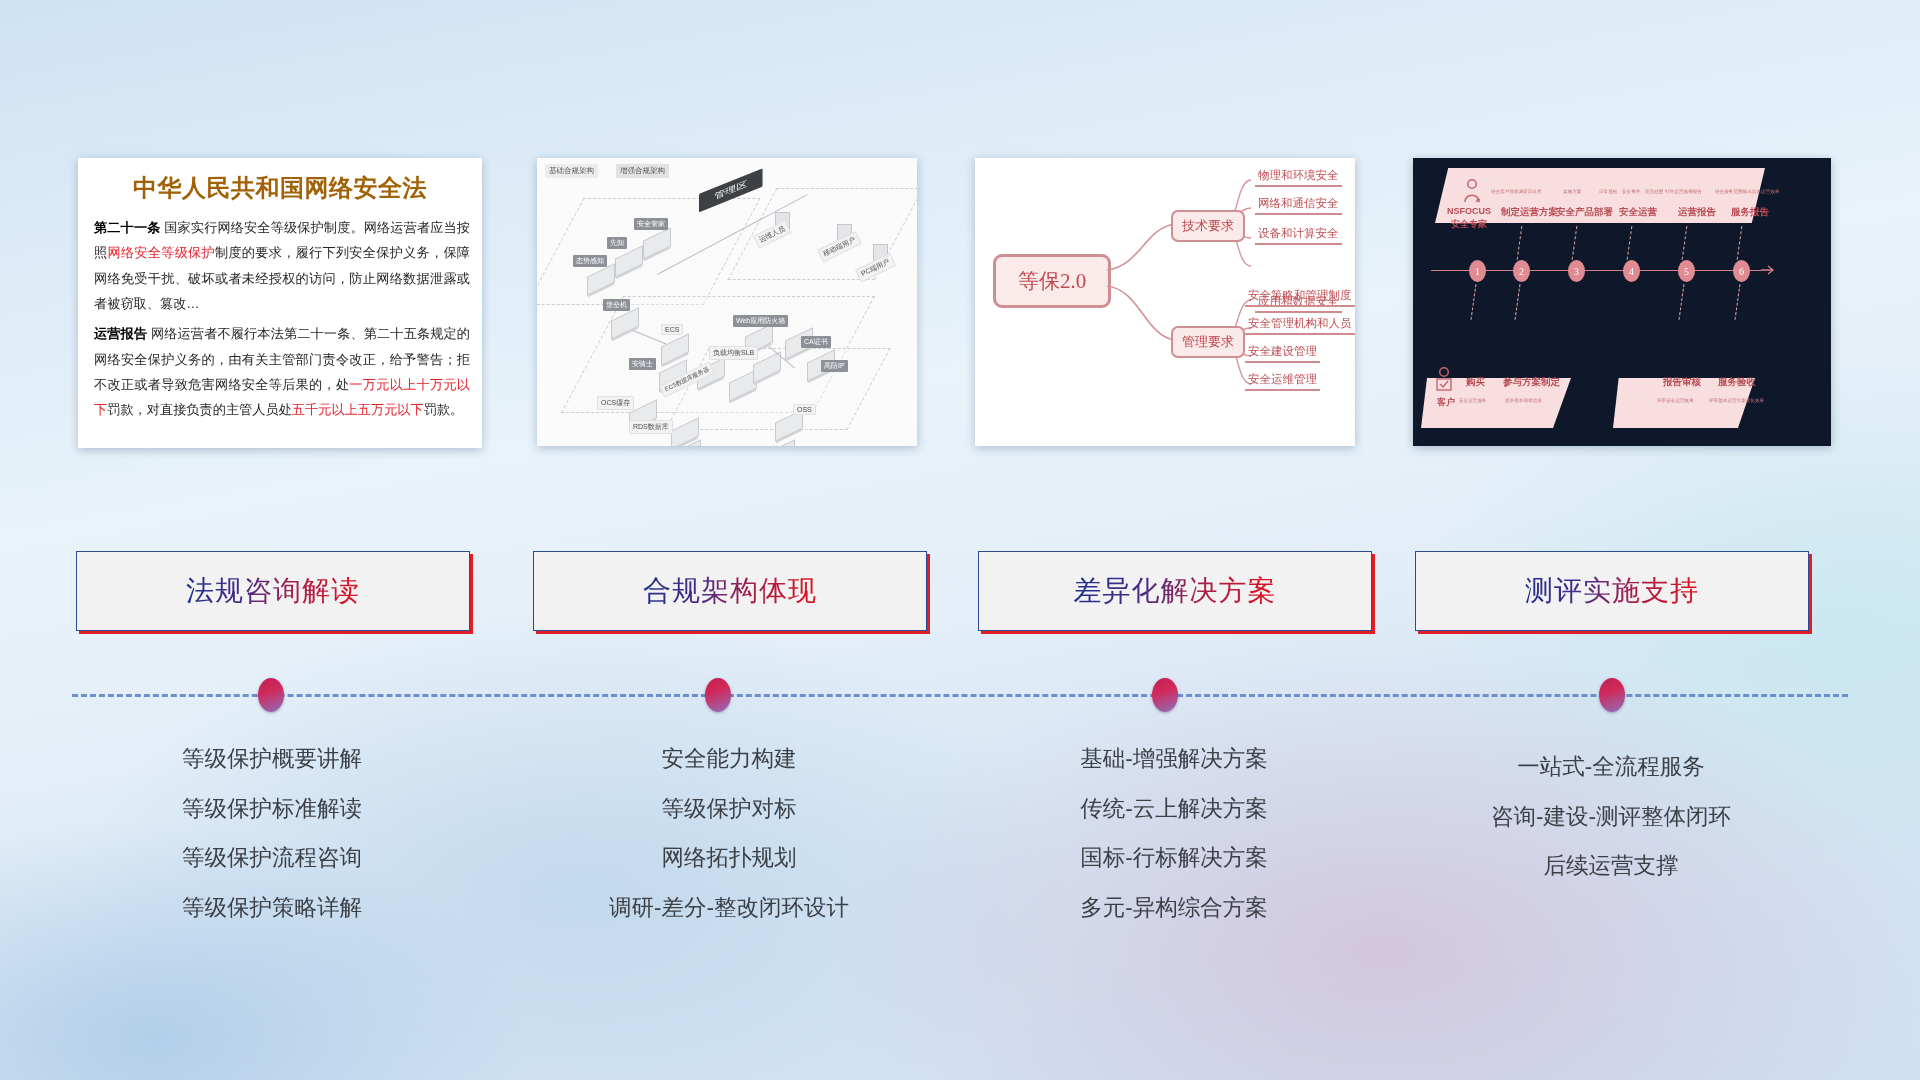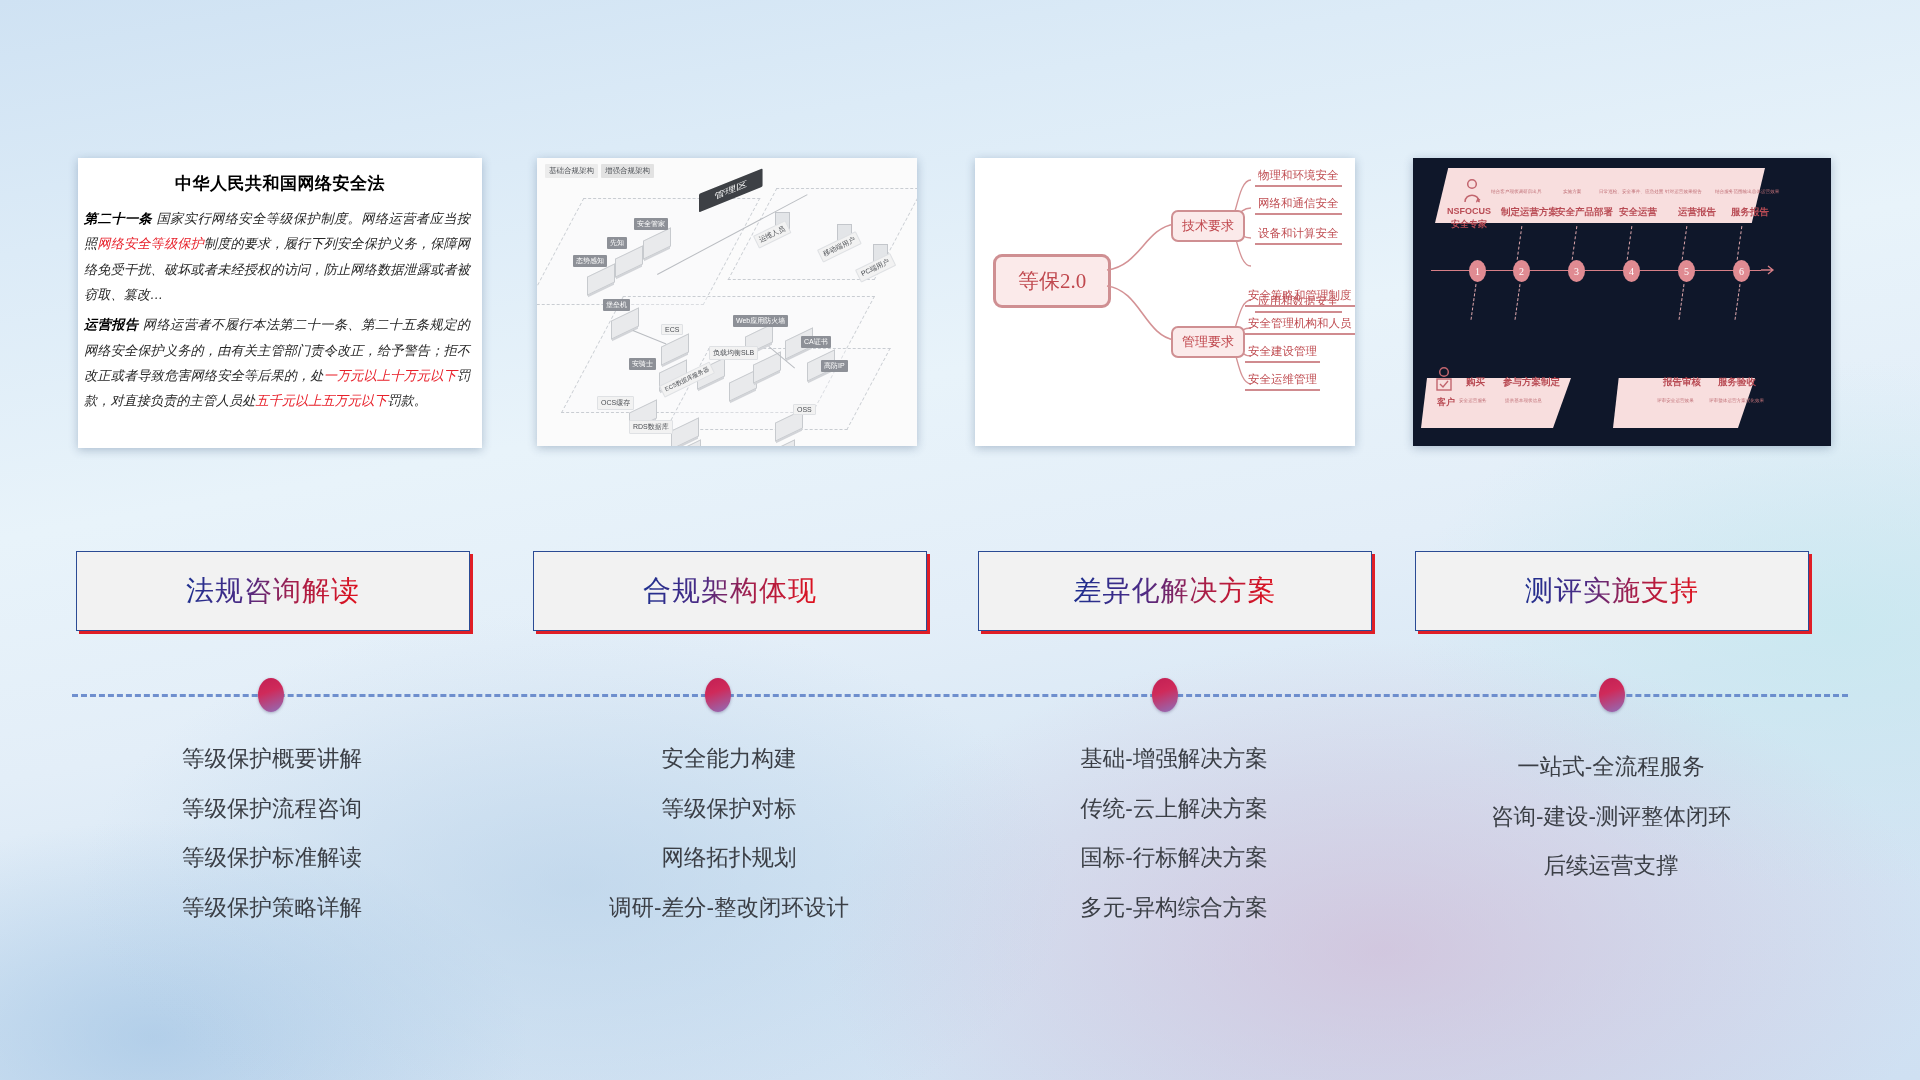--- a/index.html
+++ b/index.html
@@ -21,41 +21,40 @@
   
   .card {
     position: absolute;
     background: #ffffff;
     box-shadow: 0 2px 9px rgba(40,70,110,0.30);
     overflow: hidden;
   }
   
   .law-title {
     text-align: center;
-    font-size: 17px;
+    font-size: 24px;
     font-weight: bold;
-    color: #000000;
+    color: #a16207;
     margin: 14px 0 11px 0;
     letter-spacing: .5px;
   }
   .law-body {
     font-size: 13.2px;
     line-height: 1.92;
     color: #262626;
-    padding: 0 12px 8px 6px;
+    padding: 0 12px 8px 16px;
     text-align: justify;
-    font-style: italic;
   }
   .law-body p { margin: 0 0 5px 0; }
   .law-article { font-weight: bold; color: #000; }
   .hl { color: #e8202a; }
 
   
   .arch { position: absolute; inset: 0; background: #fbfbfb; }
-  .arch-tabs { position: absolute; top: 6px; left: 8px; display: flex; gap: 3px; }
+  .arch-tabs { position: absolute; top: 6px; left: 8px; display: flex; gap: 18px; }
   .arch-tab {
     font-size: 7.5px; color: #55585d; background: #ececec;
     padding: 2px 4px; border-radius: 1px; white-space: nowrap;
   }
   .arch-tab.active { background: #e2e2e2; }
   .zone {
     position: absolute; border: 1px dashed #c9cdd2; background: rgba(250,250,251,0.35);
   }
   .nodechip {
     position: absolute; font-size: 7px; color: #fff; background: #8d9097;
@@ -350,22 +349,22 @@
   </div>
 
   <div class="rail"></div>
   <div class="rail-dot" style="left:258px;  top:678px;"></div>
   <div class="rail-dot" style="left:705px;  top:678px;"></div>
   <div class="rail-dot" style="left:1152px; top:678px;"></div>
   <div class="rail-dot" style="left:1599px; top:678px;"></div>
 
   <div class="col" style="left:76px; top:748px; width:392px;">
     <div class="item">等级保护概要讲解</div>
+    <div class="item">等级保护标准解读</div>
     <div class="item">等级保护流程咨询</div>
-    <div class="item">等级保护标准解读</div>
     <div class="item">等级保护策略详解</div>
   </div>
   <div class="col" style="left:533px; top:748px; width:392px;">
     <div class="item">安全能力构建</div>
     <div class="item">等级保护对标</div>
     <div class="item">网络拓扑规划</div>
     <div class="item">调研-差分-整改闭环设计</div>
   </div>
   <div class="col" style="left:978px; top:748px; width:392px;">
     <div class="item">基础-增强解决方案</div>

